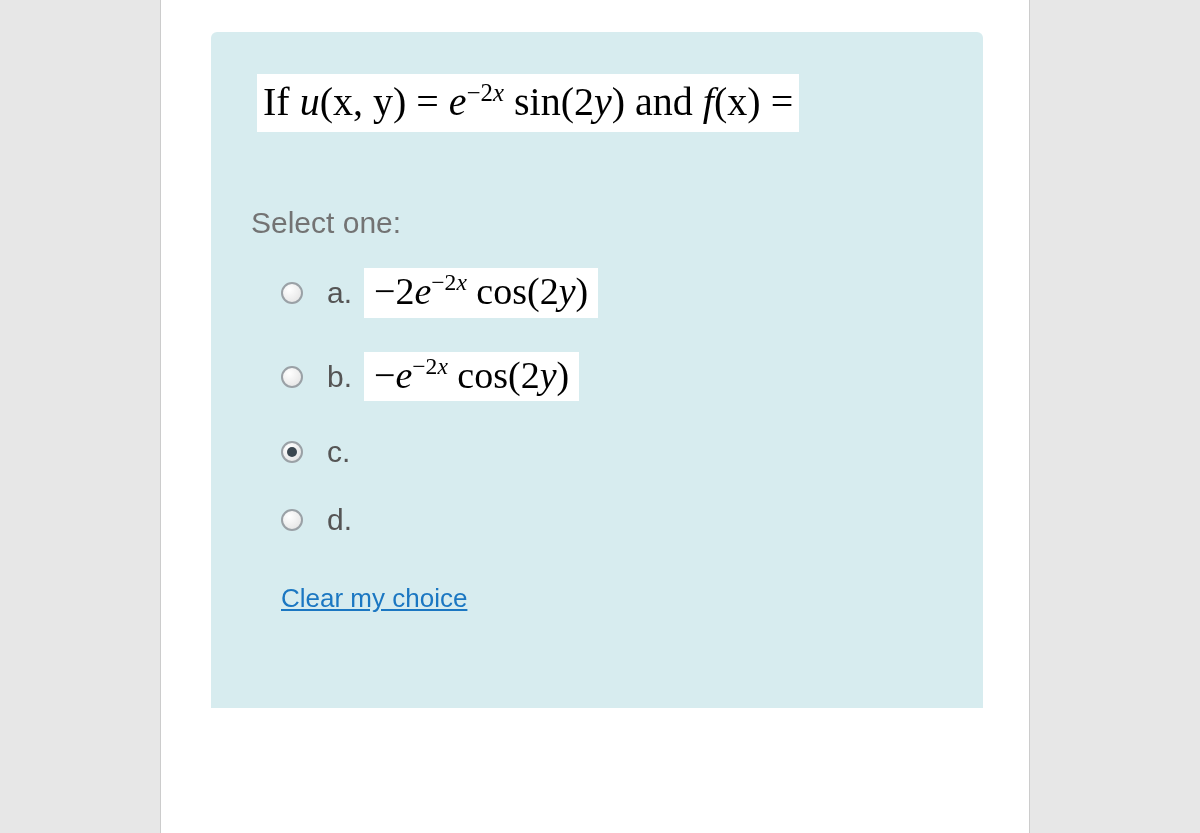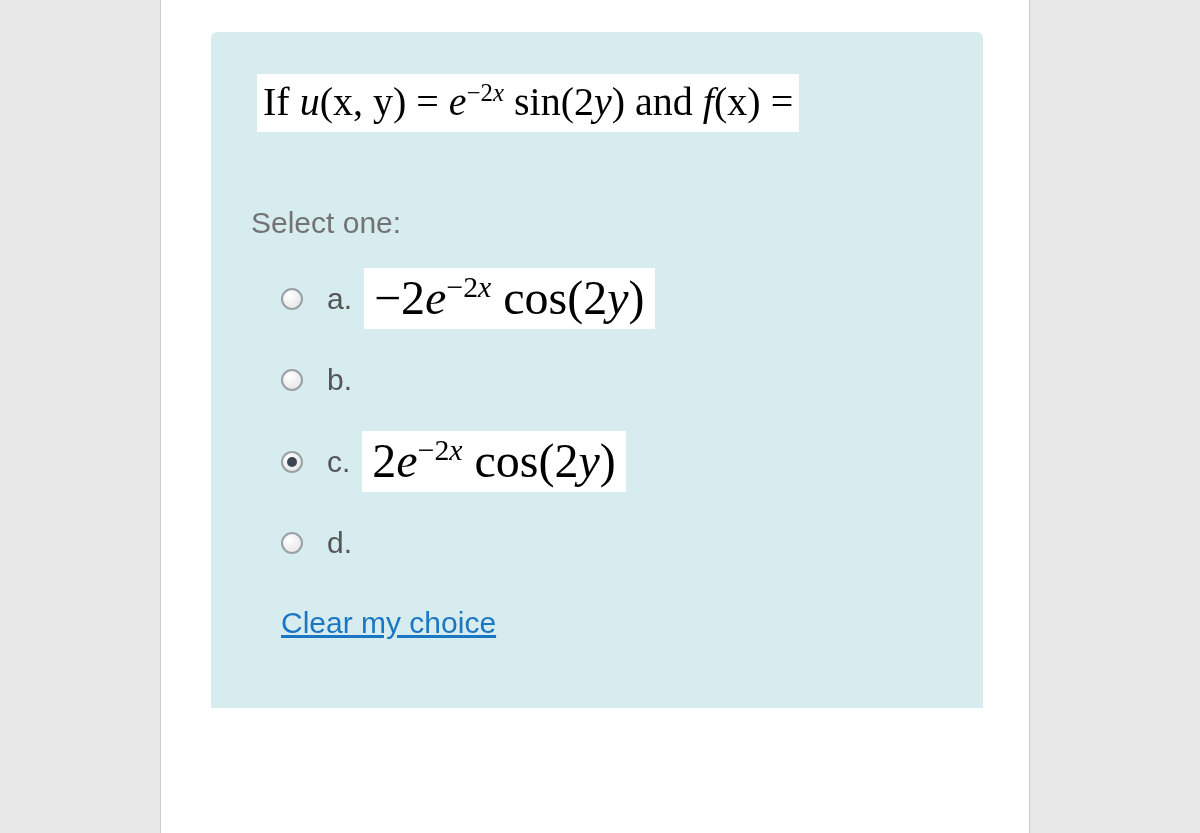--- a/index.html
+++ b/index.html
@@ -83,30 +83,30 @@
     font-size: 30px;
     color: #555;
     margin-right: 12px;
     white-space: nowrap;
   }
   .math-box {
     display: inline-block;
     background: #ffffff;
     padding: 2px 10px 4px 10px;
     font-family: "Times New Roman", Times, serif;
-    font-size: 48px;
+    font-size: 38px;
     color: #000;
     line-height: 1.15;
     white-space: nowrap;
   }
   .clear-link {
     display: inline-block;
     margin-top: 12px;
     margin-left: 30px;
-    font-size: 30px;
+    font-size: 26px;
     color: #1b77c2;
     text-decoration: underline;
     cursor: pointer;
   }
 
   
   .mi { font-style: italic; }
   sup { font-size: 0.62em; vertical-align: super; line-height: 0; }
   .sup-group { font-style: normal; }
   .sup-group .mi { font-style: italic; }
@@ -129,28 +129,28 @@
         <input type="radio" name="ans" class="radio" value="a" style="">
         <span class="opt-letter">a.</span>
         <span class="math-box">
           <span>−2</span><span class="mi">e</span><sup class="sup-group"><span>−2</span><span class="mi">x</span></sup><span> cos(2</span><span class="mi">y</span><span>)</span>
         </span>
       </div>
 
       <div class="option-row">
         <input type="radio" name="ans" class="radio" value="b" style="">
         <span class="opt-letter">b.</span>
+        <span class="math-box">
+          <span>−</span><span class="mi">e</span><sup class="sup-group"><span>−2</span><span class="mi">x</span></sup><span> cos(2</span><span class="mi">y</span><span>)</span>
+        </span>
       </div>
 
       <div class="option-row">
         <input type="radio" name="ans" class="radio" value="c" checked="" style="">
         <span class="opt-letter">c.</span>
-        <span class="math-box">
-          <span>2</span><span class="mi">e</span><sup class="sup-group"><span>−2</span><span class="mi">x</span></sup><span> cos(2</span><span class="mi">y</span><span>)</span>
-        </span>
       </div>
 
       <div class="option-row">
         <input type="radio" name="ans" class="radio" value="d" style="">
         <span class="opt-letter">d.</span>
       </div>
 
     </div>
 
     <a class="clear-link">Clear my choice</a>

